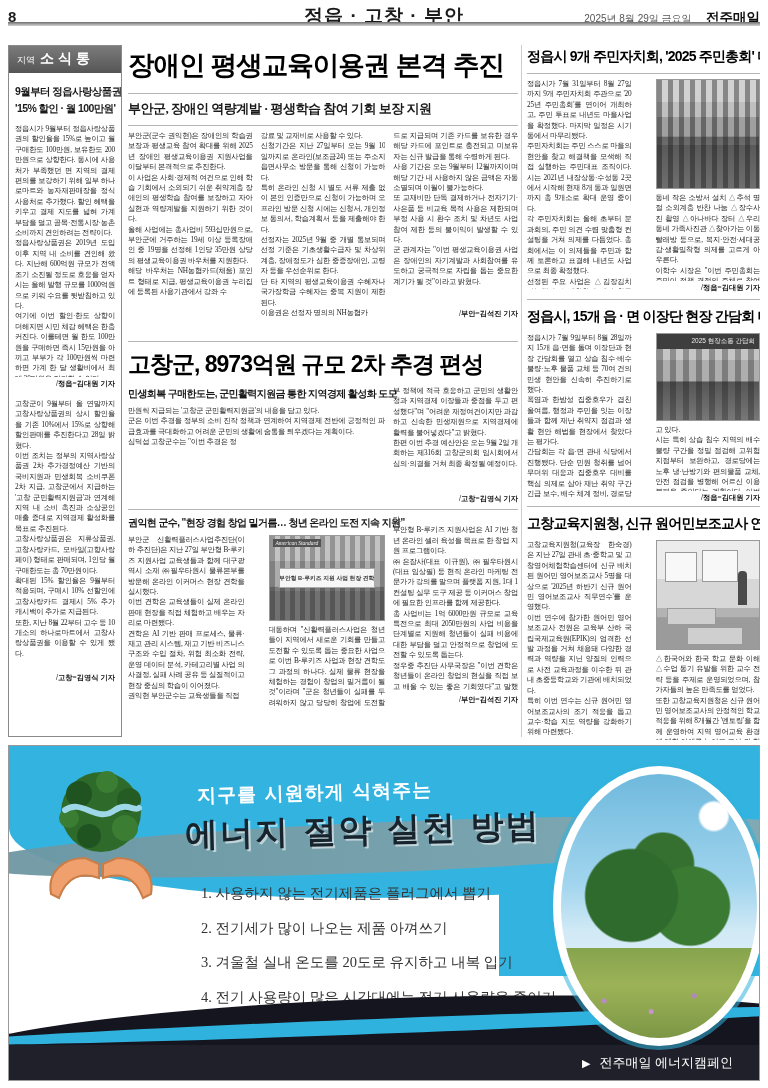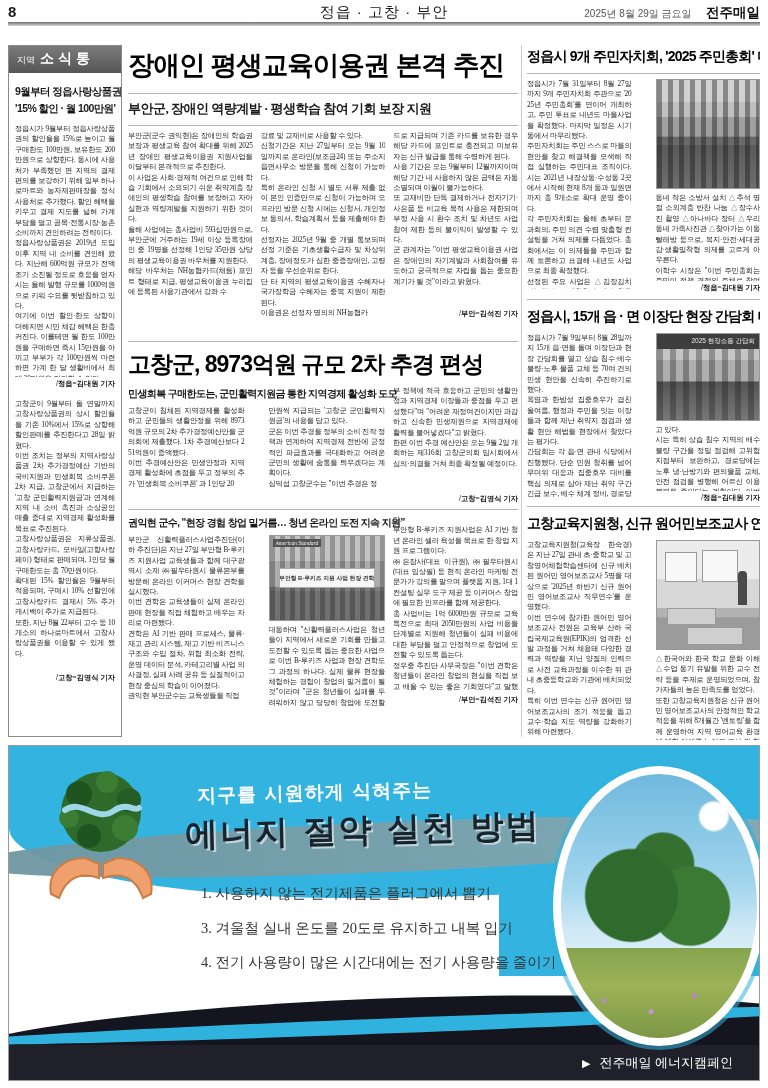--- a/index.html
+++ b/index.html
@@ -2,21 +2,21 @@
 <html><head>
 <meta charset="utf-8">
 <style>
   html,body{margin:0;padding:0;background:#fff;width:768px;height:1088px;overflow:hidden;}
   .page{position:relative;width:768px;height:1088px;font-family:"Liberation Serif",serif;color:#1a1a1a;background:#fff;}
 
   
   .masthead{position:absolute;left:8px;right:8px;top:3px;display:flex;align-items:baseline;font-family:"Liberation Sans",sans-serif;}
   .masthead .zone{flex:1;}
   .pagenum{font-size:15px;font-weight:bold;}
-  .section-title{font-size:15px;font-weight:normal;letter-spacing:1px;text-align:center;white-space:nowrap;}
+  .section-title{font-size:19px;font-weight:bold;letter-spacing:1px;text-align:center;white-space:nowrap;}
   .zone.right{text-align:right;white-space:nowrap;}
   .issue-date{font-size:10px;color:#555;margin-right:10px;margin-left:38px;}
   .paper-name{font-size:13.5px;font-weight:bold;color:#111;}
   .header-rule{position:absolute;left:8px;right:8px;top:22px;height:4px;background:linear-gradient(#6e6e6e,#d5d5d5);}
 
   
   .body-txt{font-size:7.3px;line-height:10.4px;text-align:justify;word-break:break-all;white-space:pre-line;letter-spacing:-0.2px;color:#222;overflow:hidden;}
   .byline{font-size:7.3px;font-weight:bold;text-align:right;color:#111;margin-top:2px;}
   .hrule{height:1px;background:#b5b5b5;margin:5px 0;}
 
@@ -179,22 +179,20 @@
     </article>
 
     <div class="hrule"></div>
 
     <article class="art art-second">
       <h2 class="h2-center h2-second">고창군, 8973억원 규모 2차 추경 편성</h2>
       <div class="split">
         <div class="left23">
           <div class="sub2">민생회복 구매한도는, 군민활력지원금 통한 지역경제 활성화 도모</div>
           <div class="cols2">
-            <div class="col body-txt" style="height:96px">고창군이 침체된 지역경제를 활성화하고 군민들의 생활안정을 위해 8973억원 규모의 2차 추가경정예산안을 군의회에 제출했다. 1차 추경예산보다 251억원이 증액됐다.
-이번 추경예산안은 민생안정과 지역경제 활성화에 초점을 두고 정부의 추가 '민생회복 소비쿠폰' 과 1인당 20</div>
             <div class="col body-txt" style="height:96px">만원씩 지급되는 '고창군 군민활력지원금'의 내용을 담고 있다.
 군은 이번 추경을 정부의 소비 진작 정책과 연계하여 지역경제 전반에 긍정적인 파급효과를 극대화하고 어려운 군민의 생활에 숨통을 틔우겠다는 계획이다.
 심덕섭 고창군수는 "이번 추경은 정</div>
           </div>
         </div>
         <div class="right13">
           <div class="body-txt" style="height:106px">부 정책에 적극 호응하고 군민의 생활안정과 지역경제 이장들과 중점을 두고 편성했다"며 "어려운 재정여건이지만 과감하고 신속한 민생재원으로 지역경제에 활력을 불어넣겠다"고 밝혔다.
 한편 이번 추경 예산안은 오는 9월 2일 개회하는 제316회 고창군의회 임시회에서 심의·의결을 거쳐 최종 확정될 예정이다.</div>
           <div class="byline">/고창=김영식 기자</div>
         </div>
@@ -316,20 +314,21 @@
       <path d="M28 50 C 45 38, 60 64, 78 50 C 90 42, 98 52, 102 48" stroke="#9ed7e8" stroke-width="6" fill="none" stroke-linecap="round"></path>
       <path d="M14 134 C 10 112, 26 98, 48 98 L 62 104 L 62 118 C 44 112, 30 116, 22 138 Z" fill="#f0a06c" stroke="#c97d49" stroke-width="2"></path>
       <path d="M114 134 C 118 112, 102 98, 80 98 L 66 104 L 66 118 C 84 112, 98 116, 106 138 Z" fill="#f0a06c" stroke="#c97d49" stroke-width="2"></path>
     </svg>
 
     <div class="bn-tagline">지구를 시원하게 식혀주는</div>
     <div class="bn-title">에너지 절약 실천 방법</div>
 
     <div class="bn-list">
       <div>1.  사용하지 않는 전기제품은 플러그에서 뽑기</div>
+      <div>2.  전기세가 많이 나오는 제품 아껴쓰기</div>
       <div>3.  겨울철 실내 온도를 20도로 유지하고 내복 입기</div>
       <div>4.  전기 사용량이 많은 시간대에는 전기 사용량을 줄이기</div>
     </div>
 
     <div class="bn-dark1"></div>
     <div class="bn-stripe"></div>
     <div class="bn-bottom"></div>
     <div class="bn-circle"></div>
     <div class="bn-footer">
       <span class="tri">▶</span>

